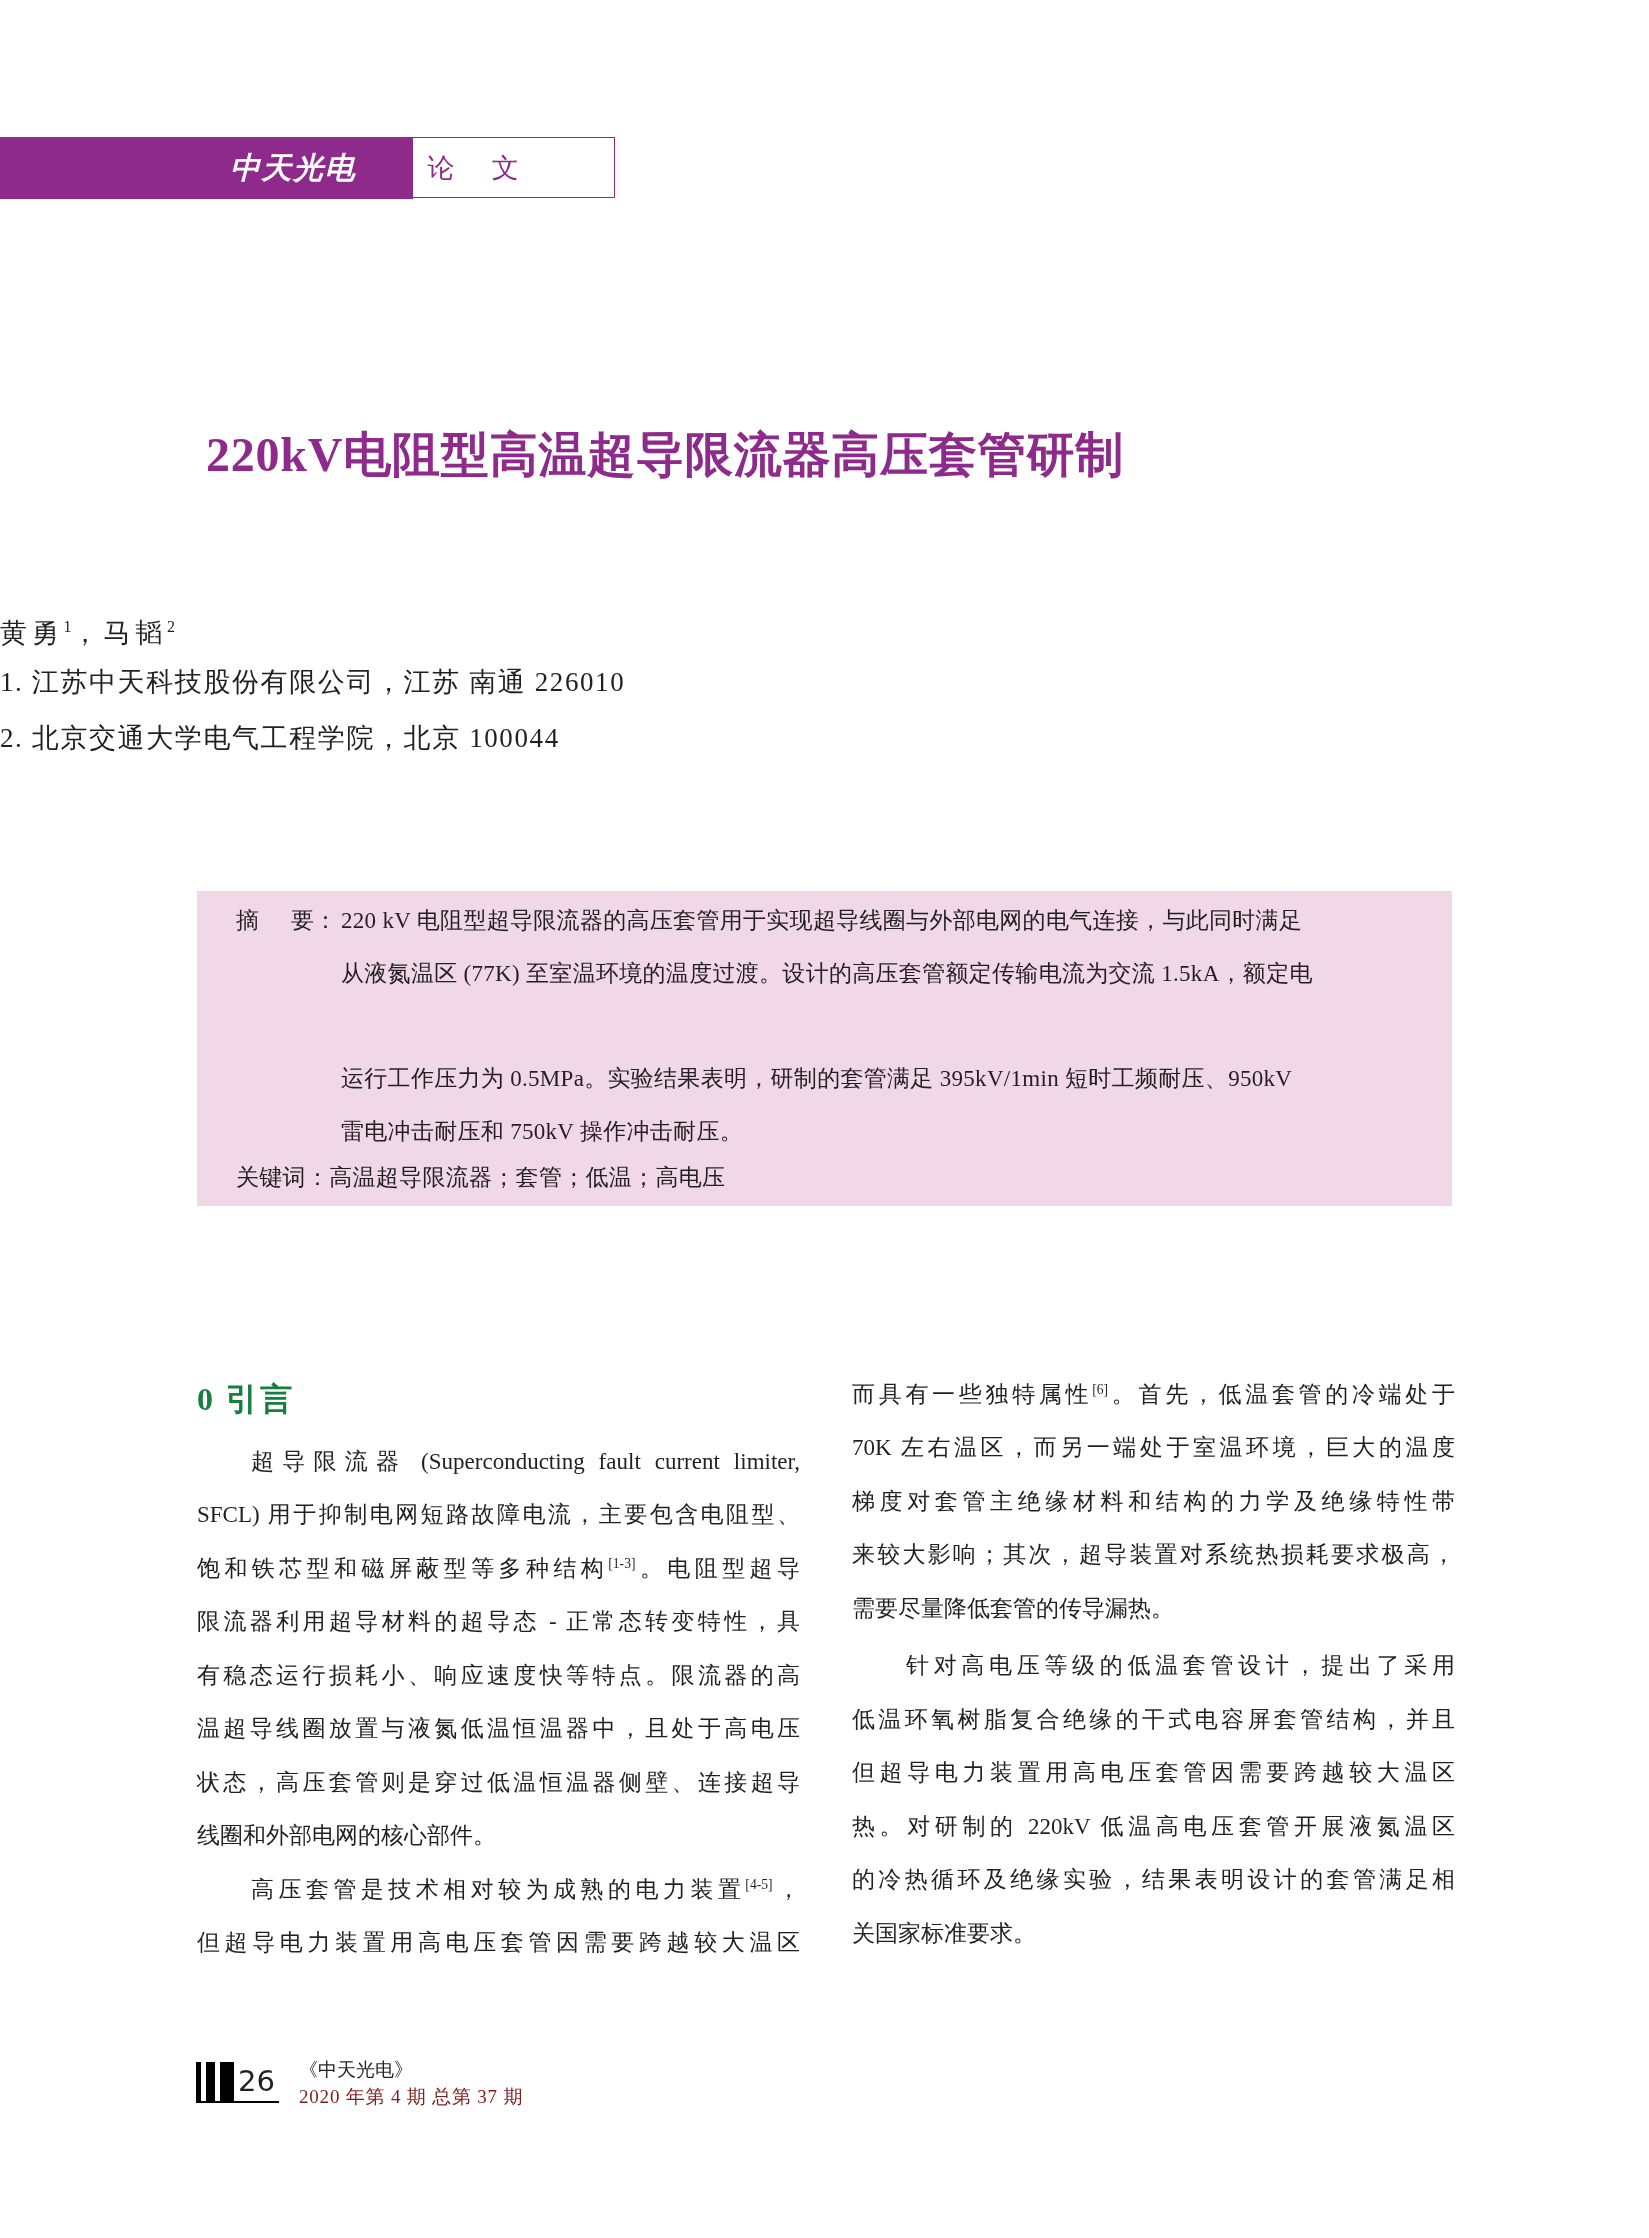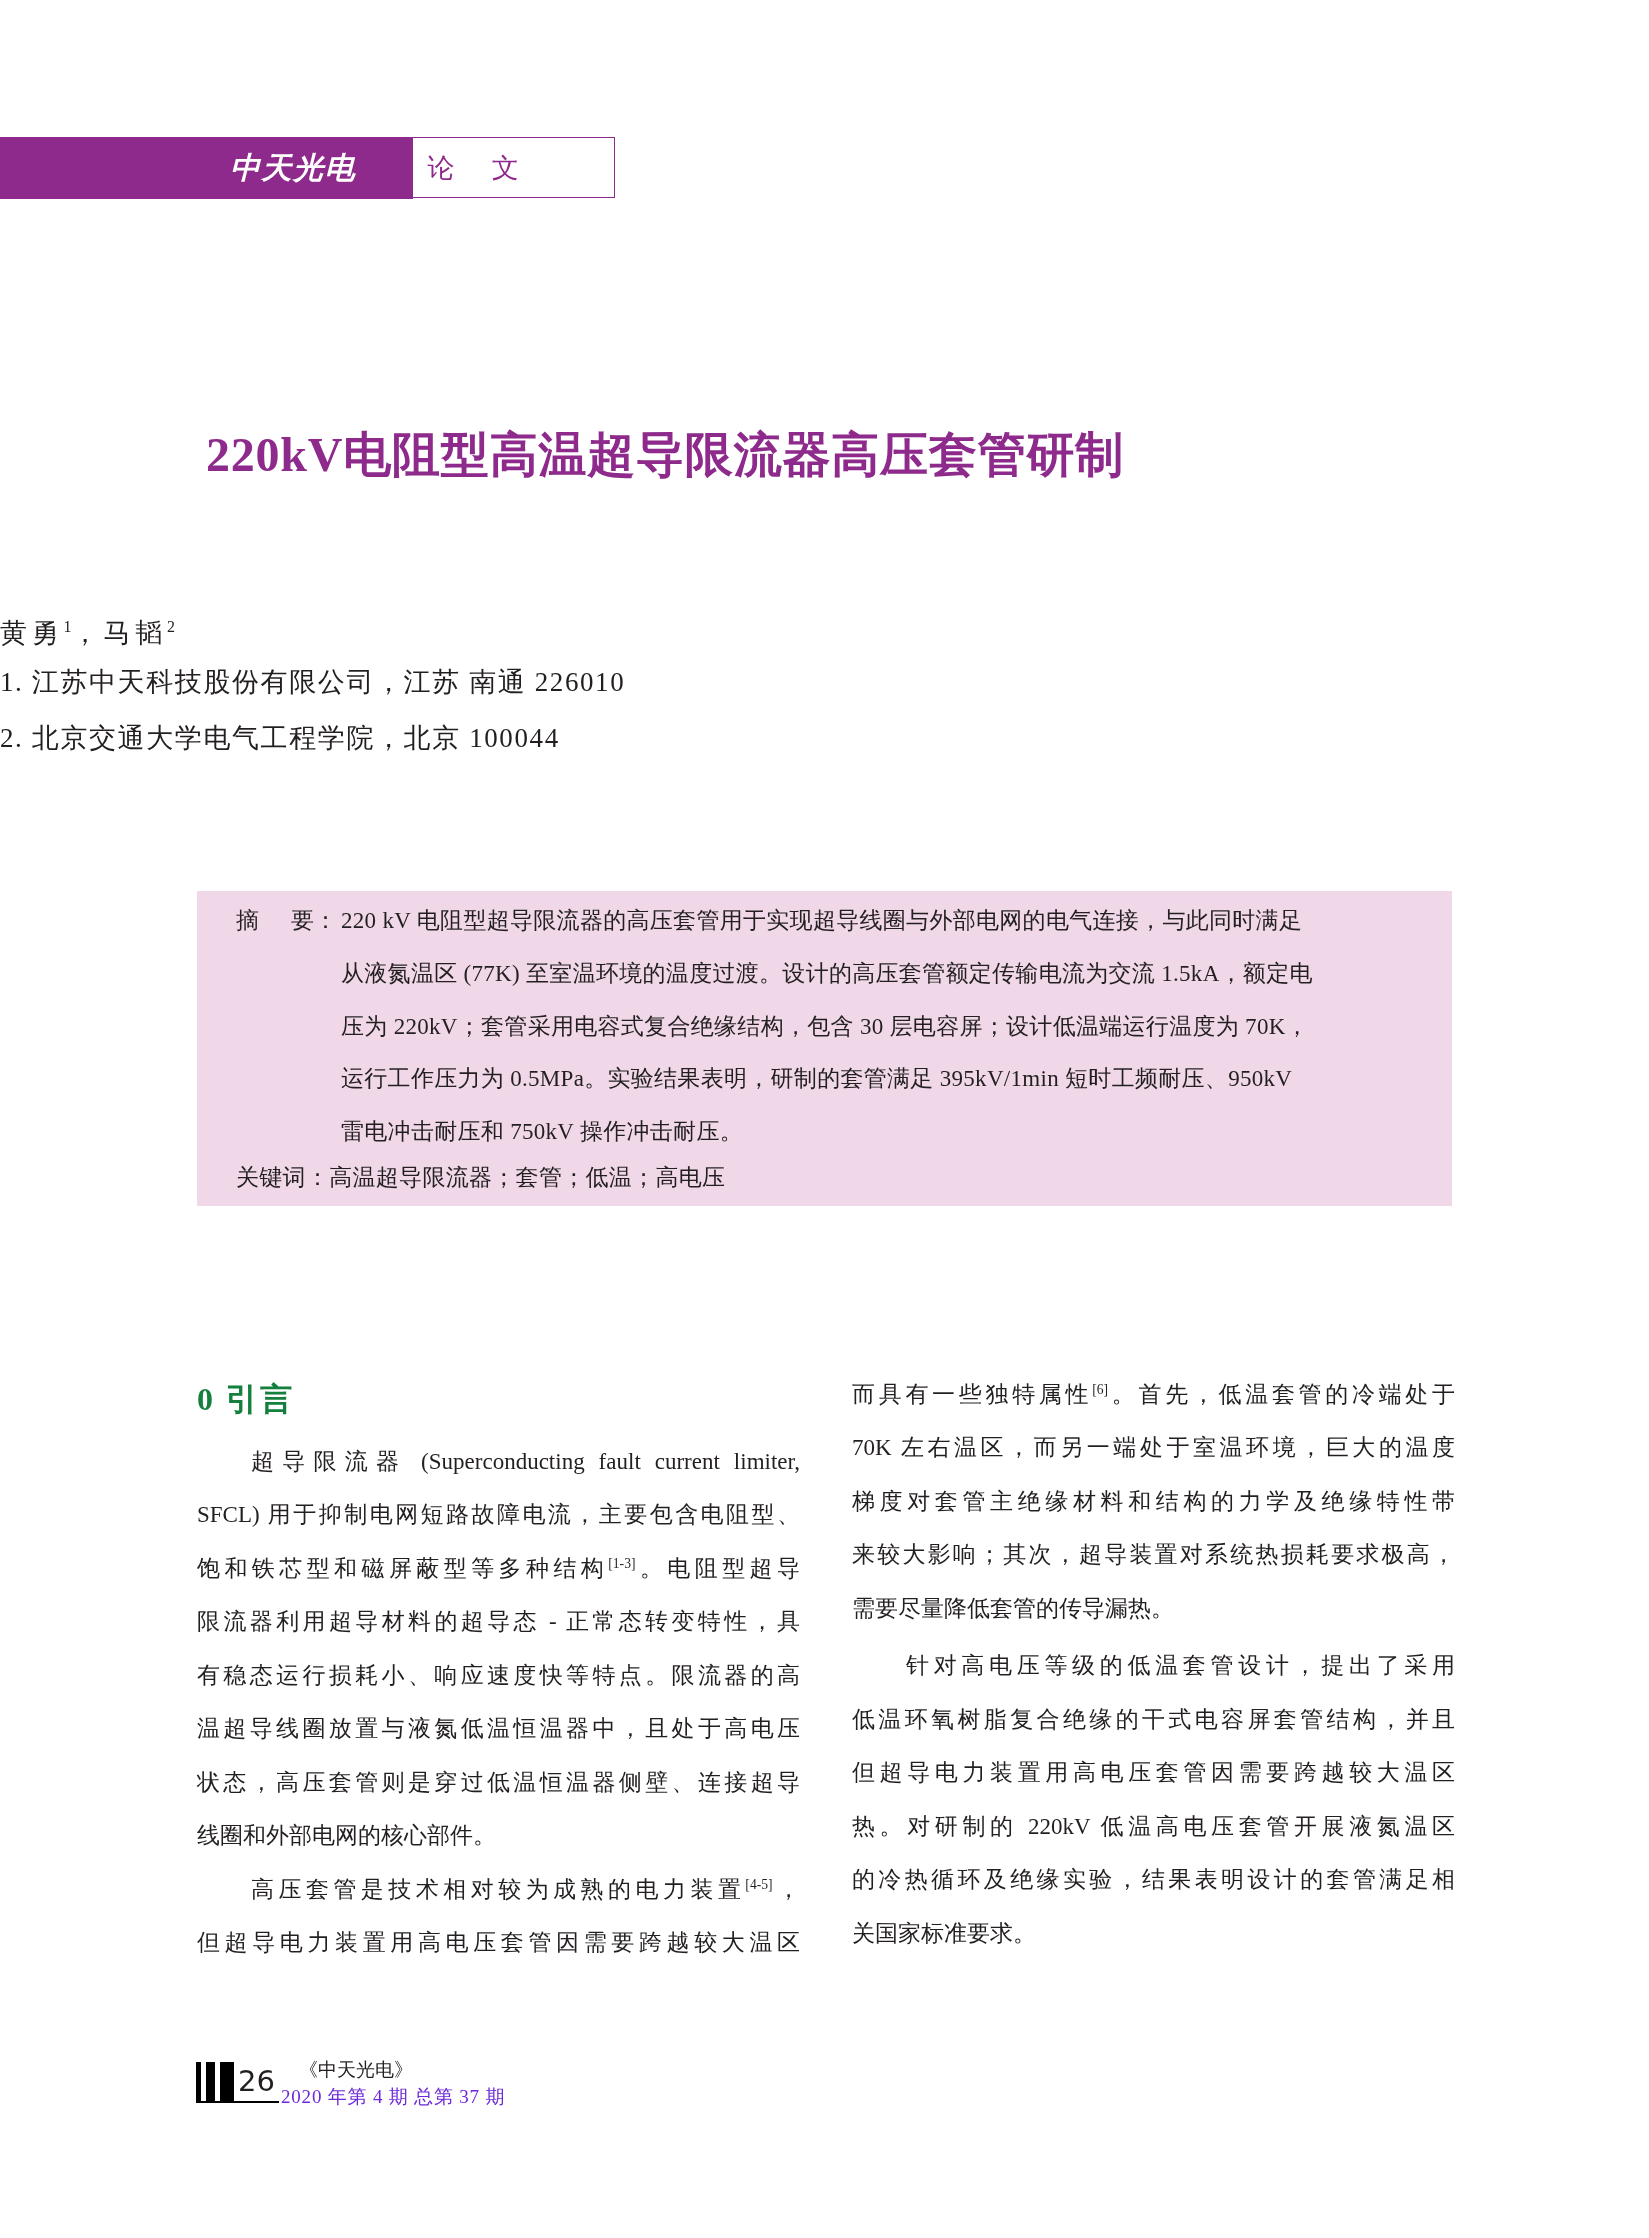--- a/index.html
+++ b/index.html
@@ -43,21 +43,21 @@
   .line.last { text-align-last: left; }
   .line.indent { padding-left: 54px; box-sizing: border-box; }
   .line sup { font-size: 13.6px; vertical-align: 8px; line-height: 0; }
 
   .footer-bars { position: absolute; left: 196px; top: 2062px; height: 40px; width: 89px; }
   .bar { position: absolute; top: 0; height: 40px; background: #000; }
   .footer-rule { position: absolute; left: 196px; top: 2101px; width: 83px; height: 1.6px; background: #000; }
   .page-num { position: absolute; left: 238px; top: 2065px; font-size: 29px; line-height: 32px;
               font-family: "DejaVu Sans", sans-serif; }
   .journal { position: absolute; left: 299px; top: 2058px; font-size: 19px; line-height: 24px; color: #231f20; }
-  .issue { position: absolute; left: 281px; top: 2085px; font-size: 19px; line-height: 24px; color: #6d28d9; letter-spacing: 0.8px; }
+  .issue { position: absolute; left: 299px; top: 2085px; font-size: 19px; line-height: 24px; color: #7f1d1d; letter-spacing: 0.8px; }
 </style>
 </head>
 <body>
 
 <div class="header-band"></div>
 <div class="header-logo">中天光电</div>
 <div class="header-tag">
   <span>论 文</span>
 </div>
 
@@ -68,21 +68,20 @@
 </div>
 <div class="affil affil-1">1. 江苏中天科技股份有限公司，江苏 南通 226010</div>
 <div class="affil affil-2">2. 北京交通大学电气工程学院，北京 100044</div>
 
 <div class="abstract-box">
   <div class="abs-line abs-label" style="top:14.4px;">
     <span>摘</span><span class="gap"></span><span>要：</span>
   </div>
   <div class="abs-line" style="left:144px; top:14.4px;">220 kV 电阻型超导限流器的高压套管用于实现超导线圈与外部电网的电气连接，与此同时满足</div>
   <div class="abs-line" style="left:144px; top:67px;">从液氮温区 (77K) 至室温环境的温度过渡。设计的高压套管额定传输电流为交流 1.5kA，额定电</div>
-  <div class="abs-line" style="left:144px; top:120px;">压为 220kV；套管采用电容式复合绝缘结构，包含 30 层电容屏；设计低温端运行温度为 70K，</div>
   <div class="abs-line" style="left:144px; top:172px;">运行工作压力为 0.5MPa。实验结果表明，研制的套管满足 395kV/1min 短时工频耐压、950kV</div>
   <div class="abs-line" style="left:144px; top:225px;">雷电冲击耐压和 750kV 操作冲击耐压。</div>
   <div class="abs-line kw-label" style="top:271px;">
     <span>关键词：</span><span>高温超导限流器；套管；低温；高电压</span>
   </div>
 </div>
 
 <div class="sec-heading">0 引言</div>
 
 <div class="col col-left" style="top:1446px;">

